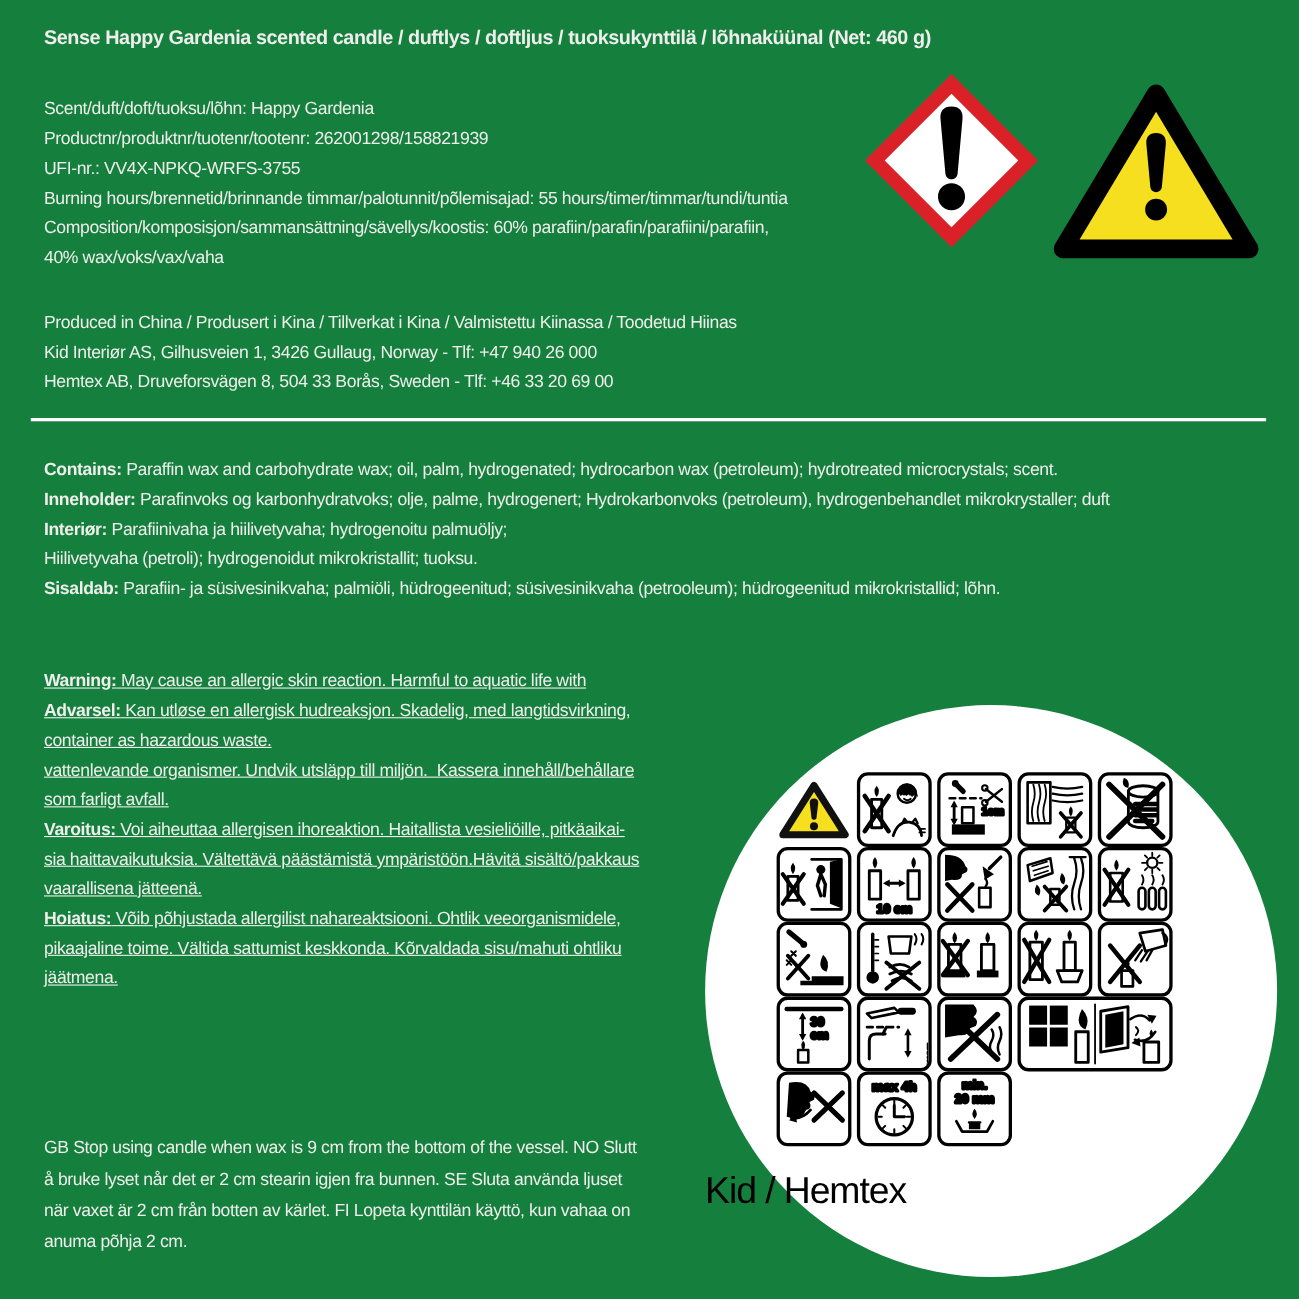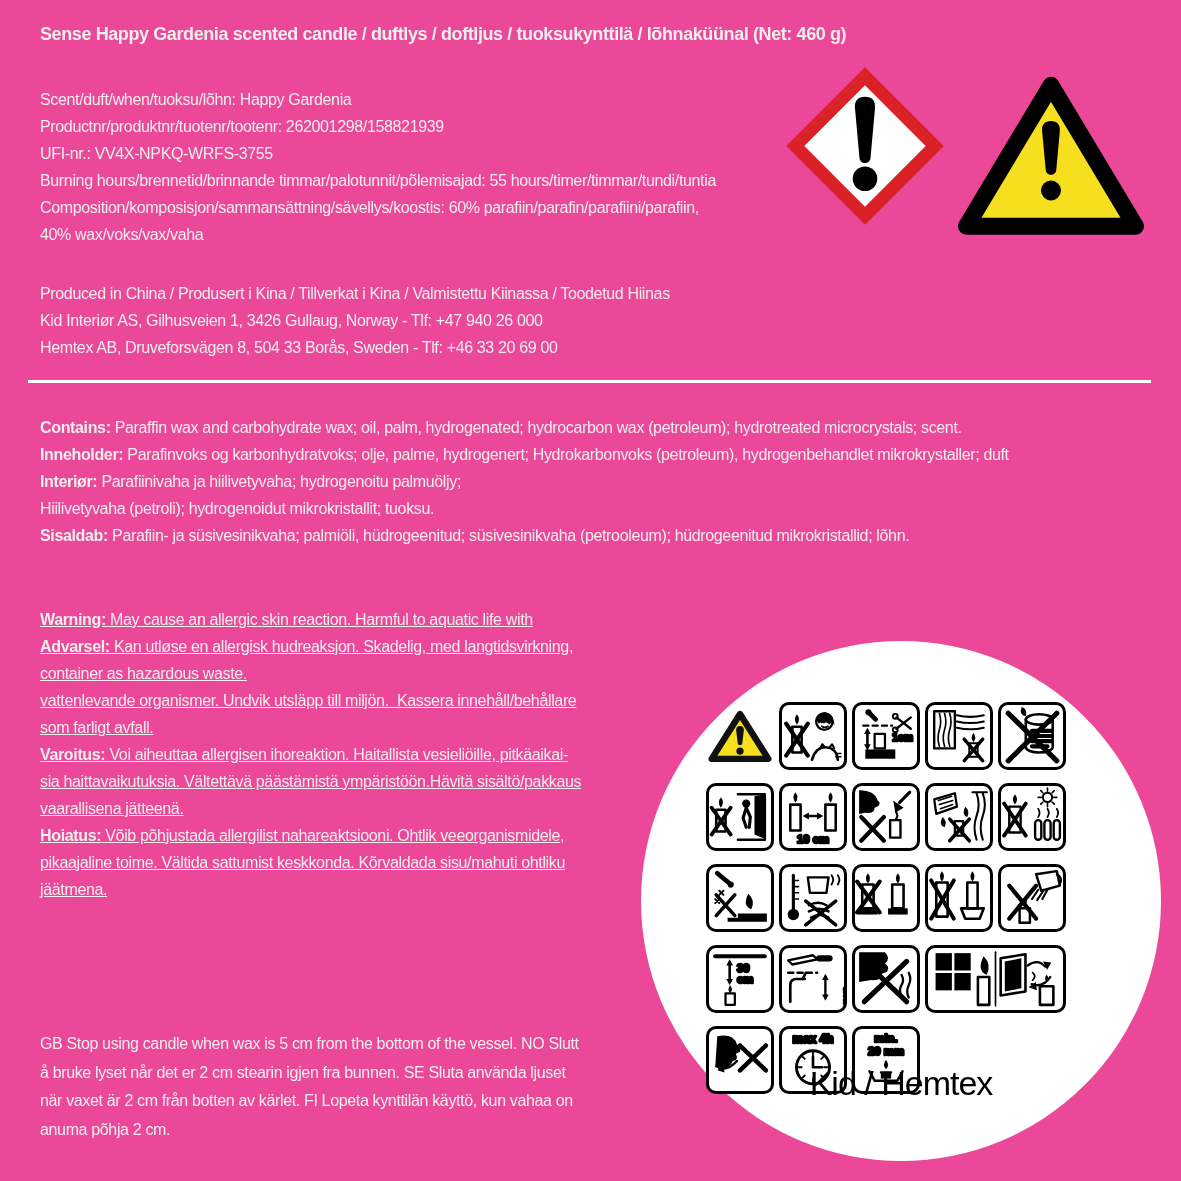--- a/index.html
+++ b/index.html
@@ -3,54 +3,54 @@
 <meta charset="utf-8">
 <style>
   html,body{margin:0;padding:0;}
   body{
     width:1181px;height:1181px;
     background:#3d3c3b;
     font-family:"Liberation Sans",sans-serif;
     color:#efeeec;
     overflow:hidden;
   }
-  #label{position:relative;width:1181px;height:1181px;background:#ec4899;}
+  #label{position:relative;width:1181px;height:1181px;background:#15803d;}
   .abs{position:absolute;}
   .line{white-space:pre;font-size:16px;line-height:27px;letter-spacing:-0.35px;}
   .line b{font-weight:700;}
   #title{left:40px;top:24px;font-size:18px;font-weight:700;letter-spacing:-0.4px;white-space:pre;}
   #product-info{left:40px;top:86px;}
   #producer{left:40px;top:280px;}
   #divider{left:28px;top:380px;width:1123px;height:3px;background:#ffffff;}
   #contains{left:40px;top:414px;}
   #warnings{left:40px;top:606px;text-decoration:underline;}
   #usage{left:40px;top:1030px;}
   #usage .line{line-height:28.5px;}
   #ghs07{left:783px;top:64px;width:164px;height:188px;}
   #big-triangle{left:957px;top:74px;width:188px;height:168px;}
   #circle{left:641px;top:641px;width:520px;height:520px;background:#ffffff;border-radius:50%;}
-  #grid{left:706px;top:702px;display:flex;flex-direction:column;gap:13px;}
+  #grid{left:706px;top:702px;display:flex;flex-direction:column;gap:0;}
   .row{display:flex;gap:5px;}
   .pic{width:68px;height:68px;background:#fff;border:3px solid #000;border-radius:10px;box-sizing:border-box;overflow:hidden;}
   .pic.wide{width:141px;}
   .pic.plain{border:none;background:transparent;padding:2px;box-sizing:border-box;}
   .pic svg{width:100%;height:100%;display:block;}
   svg text{font-family:"Liberation Sans",sans-serif;font-weight:700;fill:#000;}
-  #brand{left:641px;top:1064px;width:520px;text-align:center;color:#000;font-size:34px;font-weight:400;letter-spacing:-1px;}
+  #brand{left:641px;top:1064px;width:520px;text-align:left;color:#000;font-size:34px;font-weight:400;letter-spacing:-1px;}
 </style>
 </head>
 <body>
 
 <div id="label">
 
   <div id="title" class="abs">Sense Happy Gardenia scented candle / duftlys / doftljus / tuoksukynttilä / lõhnaküünal (Net: 460 g)</div>
 
   <div id="product-info" class="abs">
 
-  <div class="line">Scent/duft/when/tuoksu/lõhn: Happy Gardenia</div>
+  <div class="line">Scent/duft/doft/tuoksu/lõhn: Happy Gardenia</div>
       <div class="line">Productnr/produktnr/tuotenr/tootenr: 262001298/158821939</div>
       <div class="line">UFI-nr.: VV4X-NPKQ-WRFS-3755</div>
       <div class="line">Burning hours/brennetid/brinnande timmar/palotunnit/põlemisajad: 55 hours/timer/timmar/tundi/tuntia</div>
       <div class="line">Composition/komposisjon/sammansättning/sävellys/koostis: 60% parafiin/parafin/parafiini/parafiin,</div>
       <div class="line">40% wax/voks/vax/vaha</div>
     </div>
 
   <div id="producer" class="abs">
 
   <div class="line">Produced in China / Produsert i Kina / Tillverkat i Kina / Valmistettu Kiinassa / Toodetud Hiinas</div>
@@ -96,21 +96,21 @@
       <div class="line"><b>Varoitus:</b><span> Voi aiheuttaa allergisen ihoreaktion. Haitallista vesieliöille, pitkäaikai-</span></div>
       <div class="line"><b></b><span>sia haittavaikutuksia. Vältettävä päästämistä ympäristöön.Hävitä sisältö/pakkaus</span></div>
       <div class="line"><b></b><span>vaarallisena jätteenä.</span></div>
       <div class="line"><b>Hoiatus:</b><span> Võib põhjustada allergilist nahareaktsiooni. Ohtlik veeorganismidele,</span></div>
       <div class="line"><b></b><span>pikaajaline toime. Vältida sattumist keskkonda. Kõrvaldada sisu/mahuti ohtliku</span></div>
       <div class="line"><b></b><span>jäätmena.</span></div>
     </div>
 
   <div id="usage" class="abs">
 
-  <div class="line">GB Stop using candle when wax is 5 cm from the bottom of the vessel. NO Slutt</div>
+  <div class="line">GB Stop using candle when wax is 9 cm from the bottom of the vessel. NO Slutt</div>
       <div class="line">å bruke lyset når det er 2 cm stearin igjen fra bunnen. SE Sluta använda ljuset</div>
       <div class="line">när vaxet är 2 cm från botten av kärlet. FI Lopeta kynttilän käyttö, kun vahaa on</div>
       <div class="line">anuma põhja 2 cm.</div>
     </div>
 
   <div id="circle" class="abs"></div>
 
   <div id="grid" class="abs">
 
     <div class="row">

